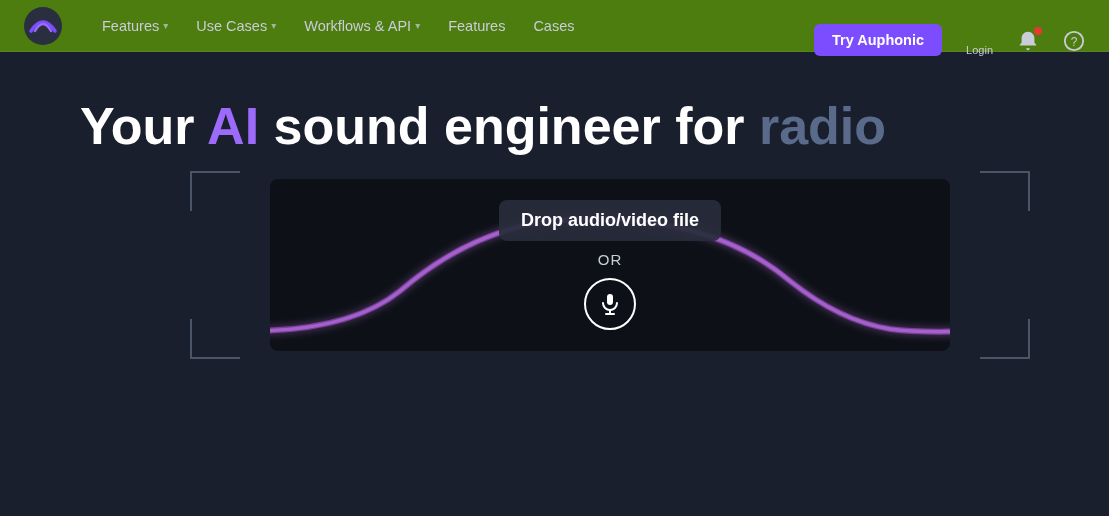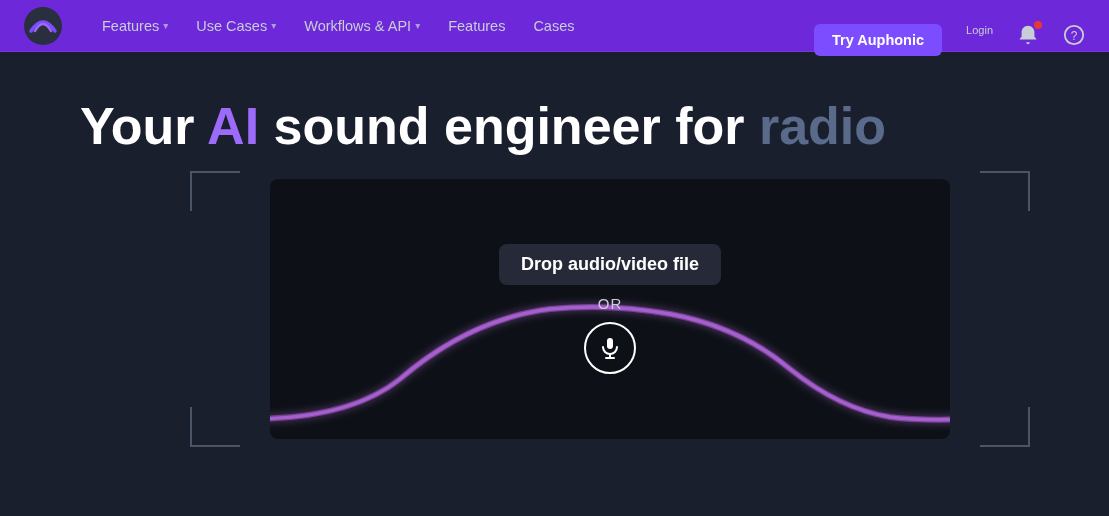--- a/index.html
+++ b/index.html
@@ -12,21 +12,21 @@
       color: #ffffff;
       overflow: hidden;
     }
 
     
     .navbar {
       display: flex;
       align-items: center;
       height: 52px;
       padding: 0 24px;
-      background-color: #6d28d9;
+      background-color: #4d7c0f;
       border-bottom: 1px solid rgba(255,255,255,0.07);
       position: relative;
       z-index: 10;
     }
 
     .logo {
       width: 38px;
       height: 38px;
       margin-right: 28px;
       flex-shrink: 0;
@@ -56,21 +56,21 @@
       padding: 6px 12px;
     }
 
     .chevron {
       font-size: 10px;
       opacity: 0.7;
     }
 
     .nav-right {
       display: flex;
-      align-items: flex-start;
+      align-items: flex-end;
       gap: 24px;
       margin-left: auto;
       margin-top: 28px;
     }
 
     .btn-try {
       background-color: #7c4dff;
       color: #fff;
       border: none;
       border-radius: 6px;
@@ -170,21 +170,21 @@
     .bracket-br {
       bottom: -8px;
       right: -10px;
       border-width: 0 2px 2px 0;
     }
 
     .demo-box {
       background-color: #0d1117;
       border-radius: 8px;
       width: 680px;
-      height: 260px;
+      height: 172px;
       position: relative;
       overflow: hidden;
       margin: 0 auto;
     }
 
     
     .wave-svg {
       position: absolute;
       bottom: 0;
       left: 0;

